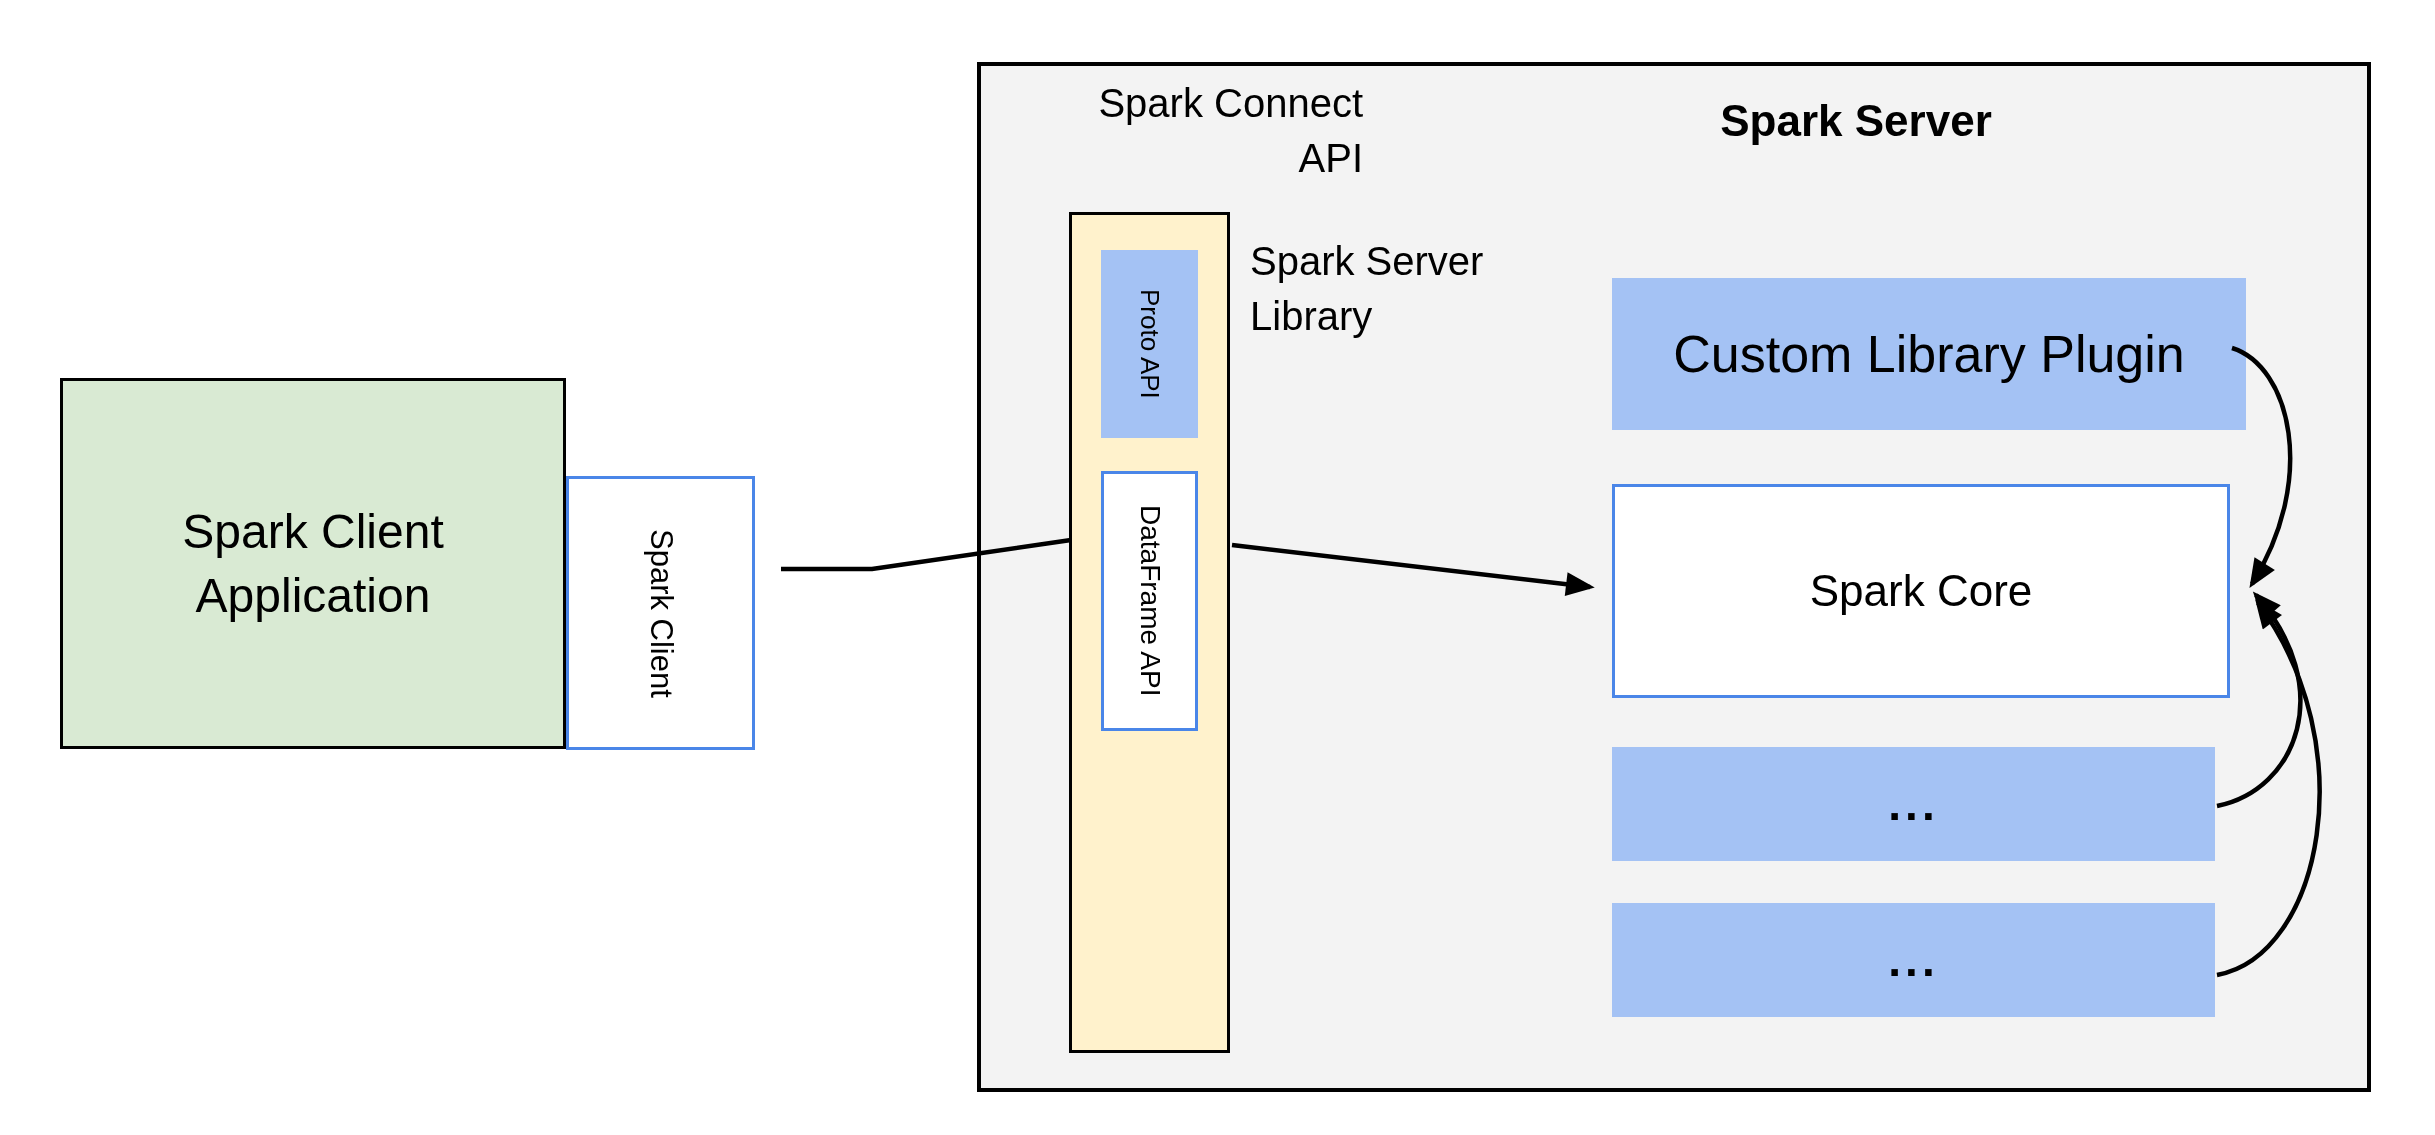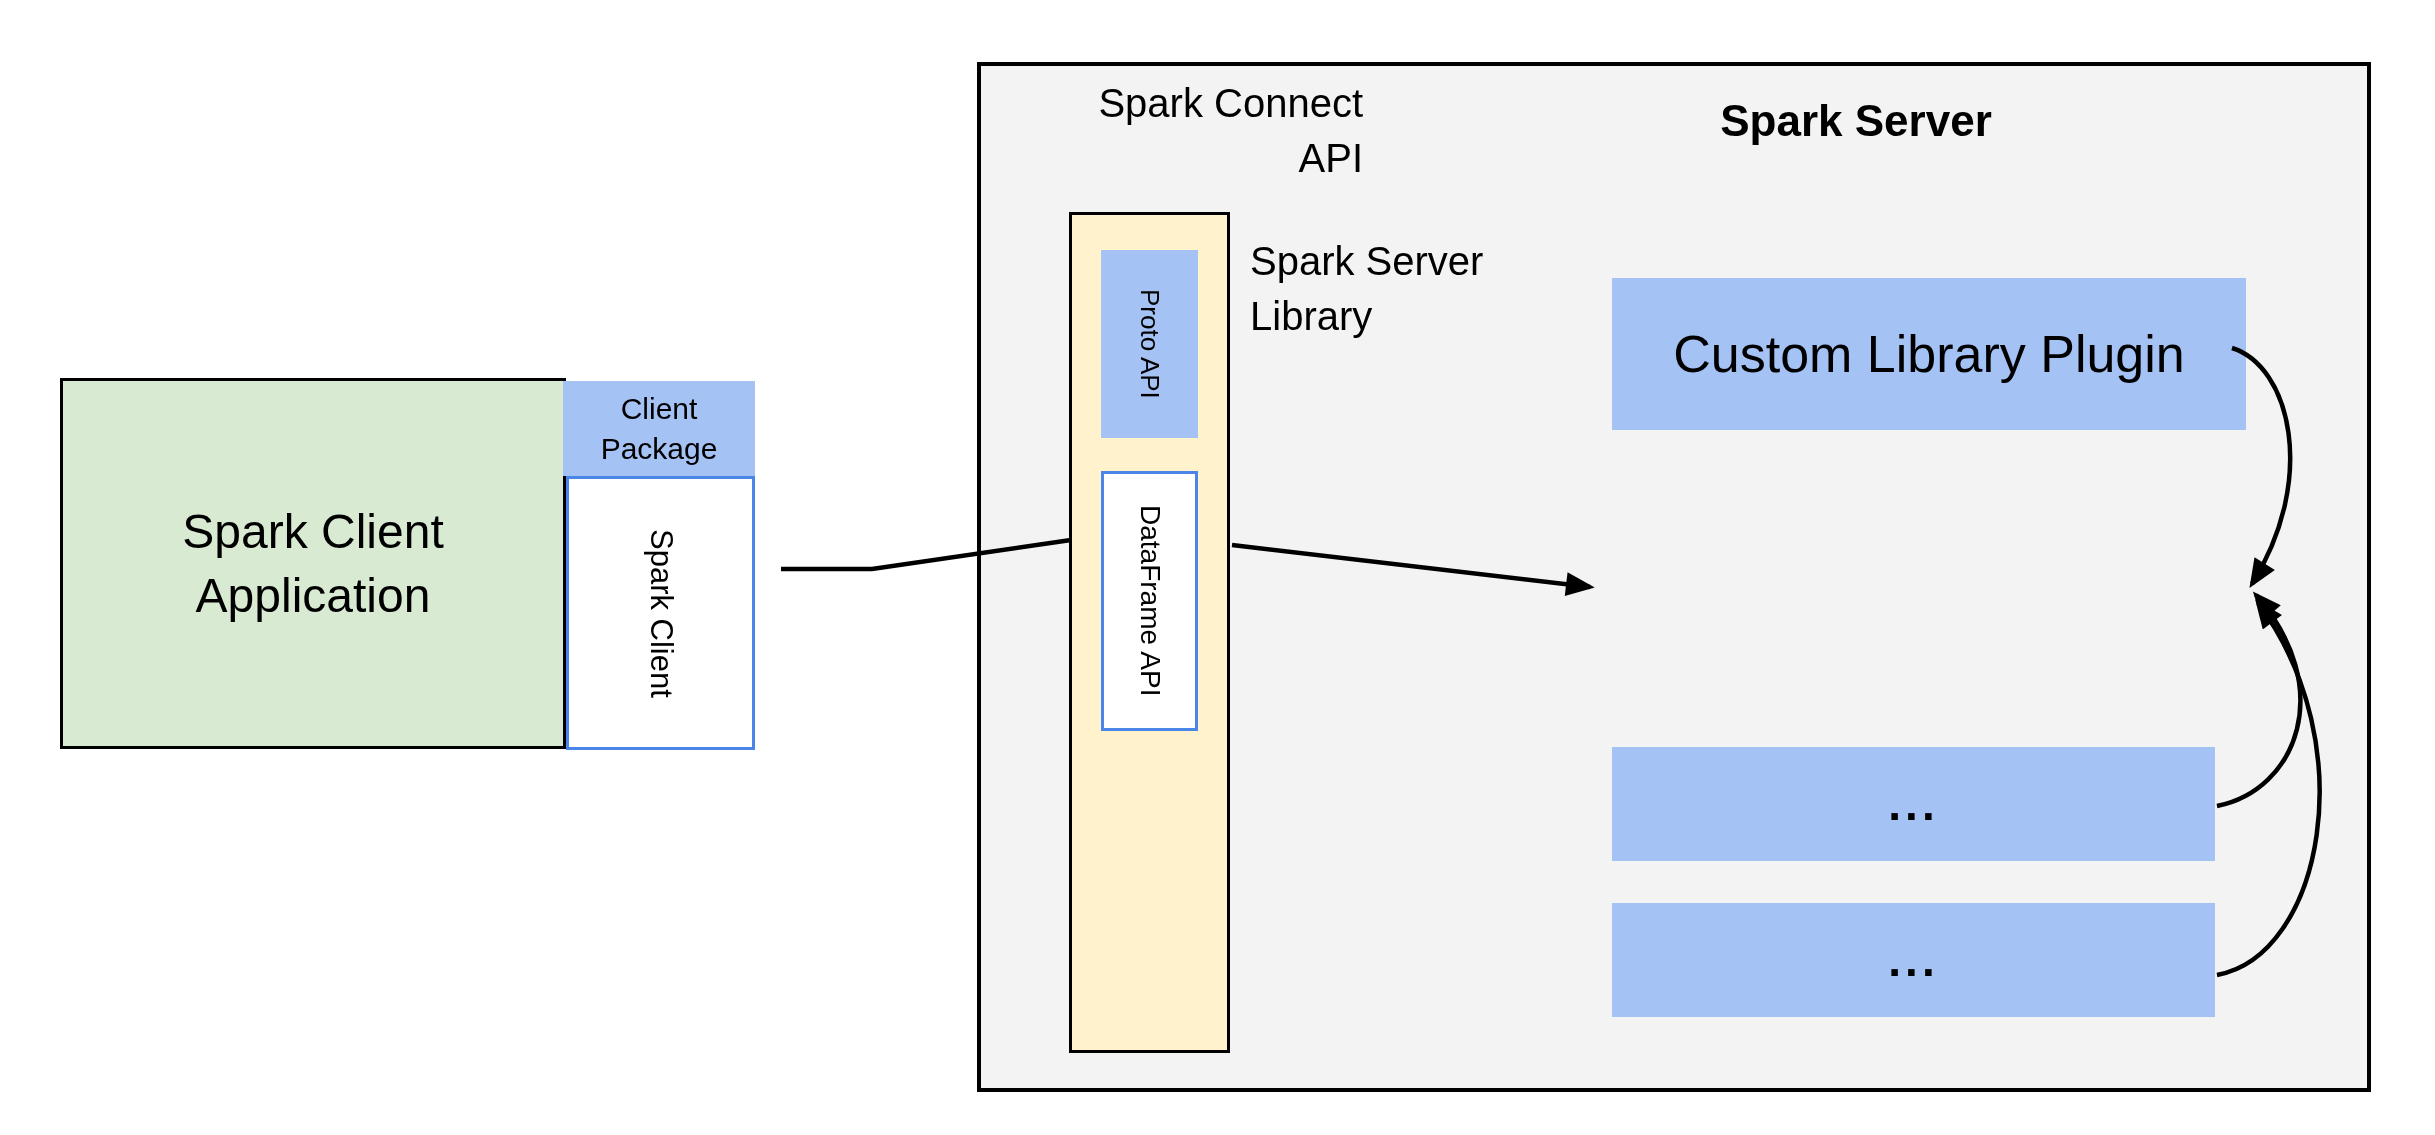--- a/index.html
+++ b/index.html
@@ -94,35 +94,34 @@
   <div class="box server-wrap"></div>
 
   <div class="lbl lbl-connect pre">Spark Connect
 API</div>
   <div class="lbl lbl-server-title">Spark Server</div>
   <div class="lbl lbl-library pre">Spark Server
 Library</div>
 
   <div class="box client-app pre">Spark Client
 Application</div>
-  <div class="box client-package pre">Client
-Package</div>
   <div class="box spark-client">
     <span class="vtext">Spark Client</span>
   </div>
 
   <div class="box pillar"></div>
   <div class="box proto">
     <span class="vtext">Proto API</span>
   </div>
   <div class="box dataframe">
     <span class="vtext">DataFrame API</span>
   </div>
 
   <div class="box plugin">Custom Library Plugin</div>
+  <div class="box core">Spark Core</div>
   <div class="box dots1">...</div>
   <div class="box dots2">...</div>
 
   <svg class="arrows" viewBox="0 0 2435 1135" xmlns="http://www.w3.org/2000/svg">
     <defs>
       <marker id="ah" viewBox="0 0 12 10" markerUnits="userSpaceOnUse" markerWidth="30" markerHeight="24" refX="10" refY="5" orient="auto">
         <path d="M0,0 L12,5 L0,10 z" fill="#000"></path>
       </marker>
     </defs>
 

